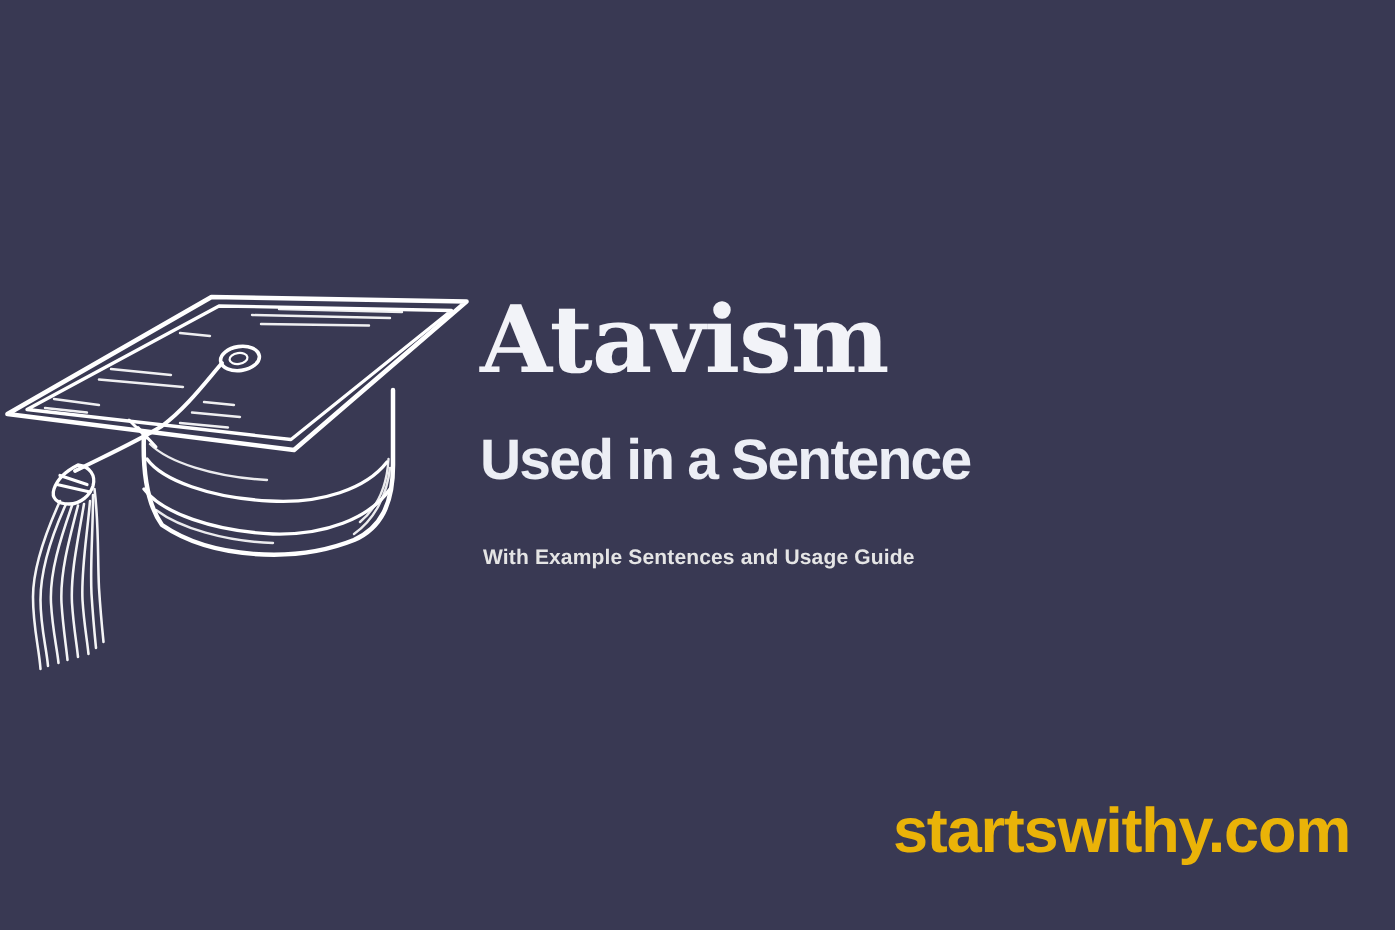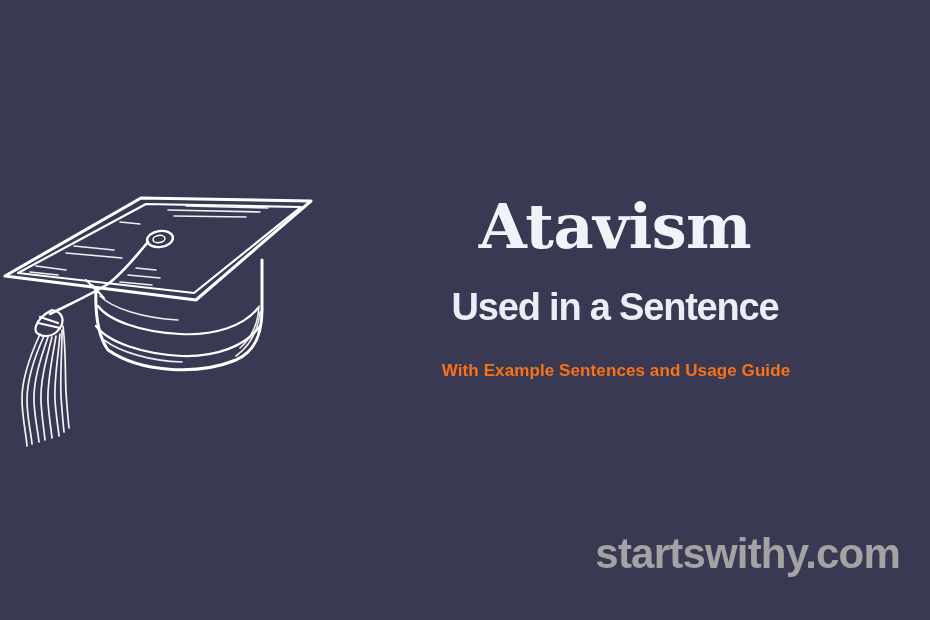--- a/index.html
+++ b/index.html
@@ -38,21 +38,20 @@
     height: 300px;
     overflow: visible;
   }
 
   
   #text-block {
     position: absolute;
     left: 320px;
     top: 196px;
     width: 590px;
-    text-align: center;
   }
 
   #word-title {
     font-family: "DejaVu Serif", "Liberation Serif", serif;
     font-weight: 700;
     font-size: 62px;
     line-height: 62px;
     letter-spacing: -0.5px;
     color: #f2f3f8;
     margin: 0;
@@ -66,39 +65,39 @@
     line-height: 62px;
     letter-spacing: -1.2px;
     color: #eceef5;
     margin: 18px 0 0 0;
     white-space: nowrap;
   }
 
   #subtitle {
     font-family: "Liberation Sans", sans-serif;
     font-weight: 700;
-    font-size: 17px;
+    font-size: 14px;
     line-height: 22px;
     letter-spacing: 0.1px;
-    color: #f97316;
+    color: #e5e5e5;
     margin: 22px 0 0 2px;
     white-space: nowrap;
   }
 
   
   #brand {
     position: absolute;
     right: 30px;
     bottom: 42px;
     font-family: "Liberation Sans", sans-serif;
     font-weight: 700;
     font-size: 42px;
     line-height: 48px;
     letter-spacing: -0.8px;
-    color: #a3a3a3;
+    color: #eab308;
     white-space: nowrap;
     text-align: right;
   }
 </style>
 </head>
 <body>
 
 <div id="card">
 
   <div id="cap-illustration">

